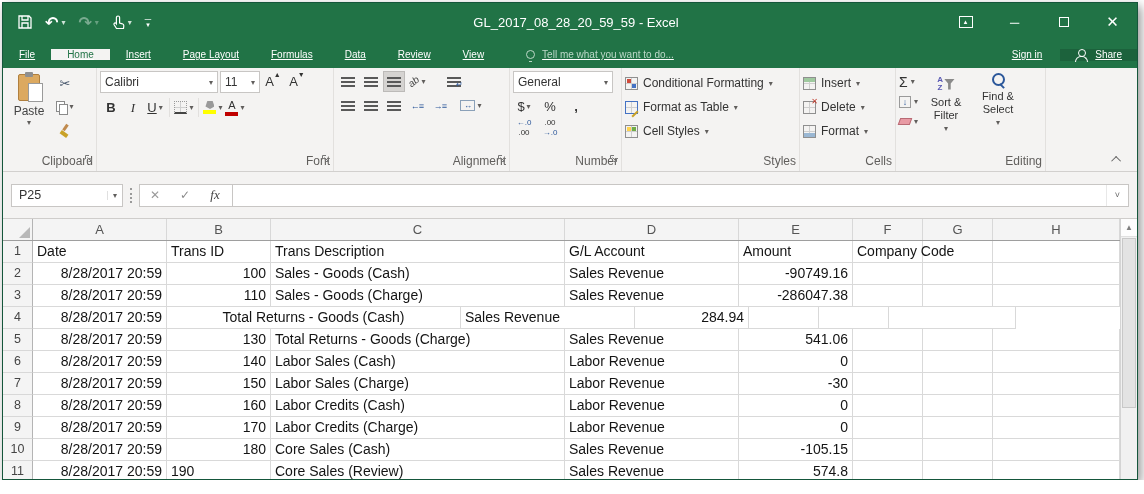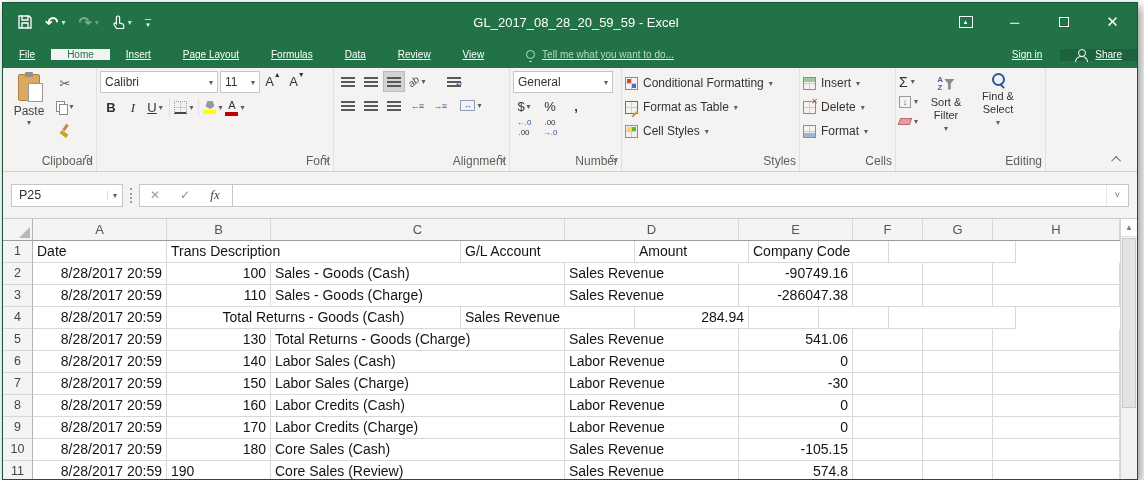--- a/index.html
+++ b/index.html
@@ -504,20 +504,21 @@
             <div class="colhdr" style="width: 114px;">E</div>
             <div class="colhdr" style="width: 70px;">F</div>
             <div class="colhdr" style="width: 70px;">G</div>
             <div class="colhdr" style="width: 127px;">H</div>
           </div>
       </div>
       <div>
           <div class="srow">
             <div class="rowhdr">1</div>
             <div class="cell" style="width: 134px; text-align: left;">Date</div>
+            <div class="cell" style="width: 104px; text-align: left;">Trans ID</div>
             <div class="cell" style="width: 294px; text-align: left;">Trans Description</div>
             <div class="cell" style="width: 174px; text-align: left;">G/L Account</div>
             <div class="cell" style="width: 114px; text-align: left;">Amount</div>
             <div class="cell" style="width: 70px; text-align: left;">Company Code</div>
             <div class="cell" style="width: 70px; text-align: left;"></div>
             <div class="cell" style="width: 127px; text-align: left;"></div>
           </div>
           <div class="srow">
             <div class="rowhdr">2</div>
             <div class="cell" style="width: 134px; text-align: right;">8/28/2017 20:59</div>

